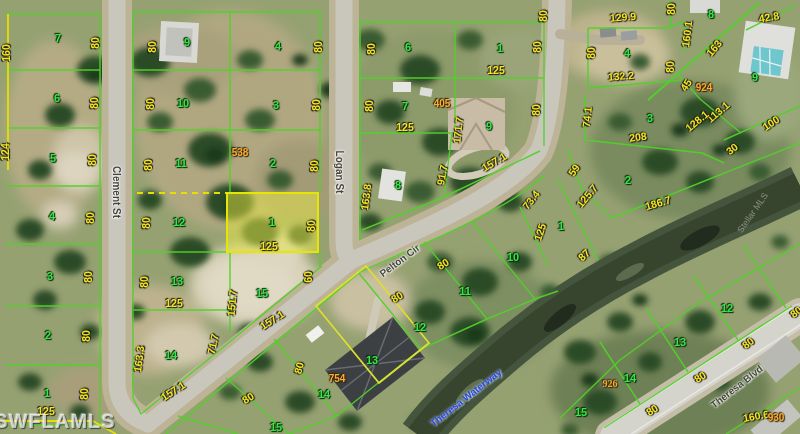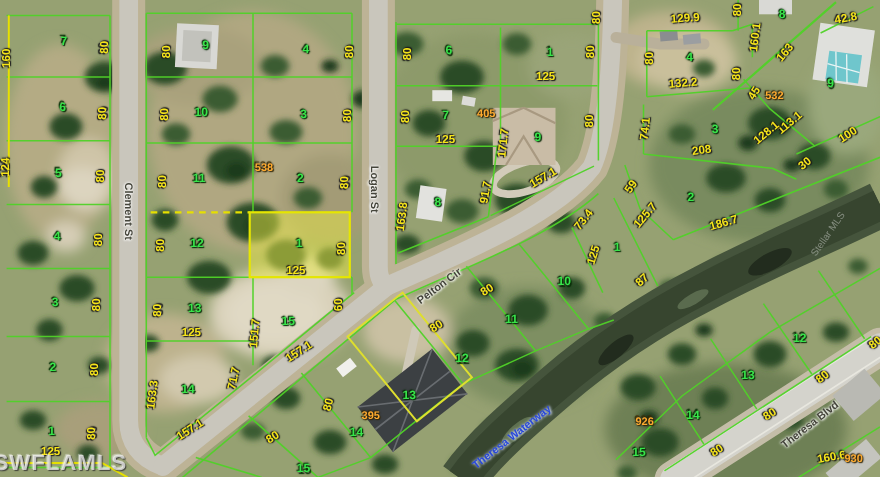--- a/index.html
+++ b/index.html
@@ -339,23 +339,23 @@
       <div class="lbl lot" style="left: 420px; top: 327px; transform: translate(-50%, -50%) rotate(0deg);">12</div>
       <div class="lbl lot" style="left: 372px; top: 360px; transform: translate(-50%, -50%) rotate(0deg);">13</div>
       <div class="lbl lot" style="left: 324px; top: 394px; transform: translate(-50%, -50%) rotate(0deg);">14</div>
       <div class="lbl lot" style="left: 276px; top: 427px; transform: translate(-50%, -50%) rotate(0deg);">15</div>
       <div class="lbl lot" style="left: 727px; top: 308px; transform: translate(-50%, -50%) rotate(0deg);">12</div>
       <div class="lbl lot" style="left: 680px; top: 342px; transform: translate(-50%, -50%) rotate(0deg);">13</div>
       <div class="lbl lot" style="left: 630px; top: 378px; transform: translate(-50%, -50%) rotate(0deg);">14</div>
       <div class="lbl lot" style="left: 581px; top: 412px; transform: translate(-50%, -50%) rotate(0deg);">15</div>
       <div class="lbl pid" style="left: 240px; top: 153px; transform: translate(-50%, -50%) rotate(0deg);">538</div>
       <div class="lbl pid" style="left: 442px; top: 104px; transform: translate(-50%, -50%) rotate(0deg);">405</div>
-      <div class="lbl pid" style="left: 704px; top: 88px; transform: translate(-50%, -50%) rotate(0deg);">532</div>
-      <div class="lbl pid" style="left: 337px; top: 379px; transform: translate(-50%, -50%) rotate(0deg);">395</div>
-      <div class="lbl pid" style="left: 586px; top: 384px; transform: translate(-50%, -50%) rotate(0deg);">926</div>
+      <div class="lbl pid" style="left: 704px; top: 88px; transform: translate(-50%, -50%) rotate(0deg);">924</div>
+      <div class="lbl pid" style="left: 337px; top: 379px; transform: translate(-50%, -50%) rotate(0deg);">754</div>
+      <div class="lbl pid" style="left: 610px; top: 384px; transform: translate(-50%, -50%) rotate(0deg); font-family: Liberation Serif, serif;">926</div>
       <div class="lbl pid" style="left: 776px; top: 418px; transform: translate(-50%, -50%) rotate(0deg);">930</div>
       <div class="lbl street" style="left: 116px; top: 192px; transform: translate(-50%, -50%) rotate(90deg);">Clement St</div>
       <div class="lbl street" style="left: 339px; top: 172px; transform: translate(-50%, -50%) rotate(90deg);">Logan St</div>
       <div class="lbl street" style="left: 400px; top: 261px; transform: translate(-50%, -50%) rotate(-37deg);">Pelton Cir</div>
       <div class="lbl street water-txt" style="left: 466px; top: 398px; transform: translate(-50%, -50%) rotate(-38deg);">Theresa Waterway</div>
       <div class="lbl street" style="left: 737px; top: 387px; transform: translate(-50%, -50%) rotate(-38deg);">Theresa Blvd</div>
       <div class="lbl wm" style="left: 55px; top: 421px; transform: translate(-50%, -50%) rotate(0deg);">SWFLAMLS</div>
       <div class="lbl wm-faint" style="left: 753px; top: 213px; transform: translate(-50%, -50%) rotate(-55deg);">Stellar MLS</div>
     </div>
 </div>

